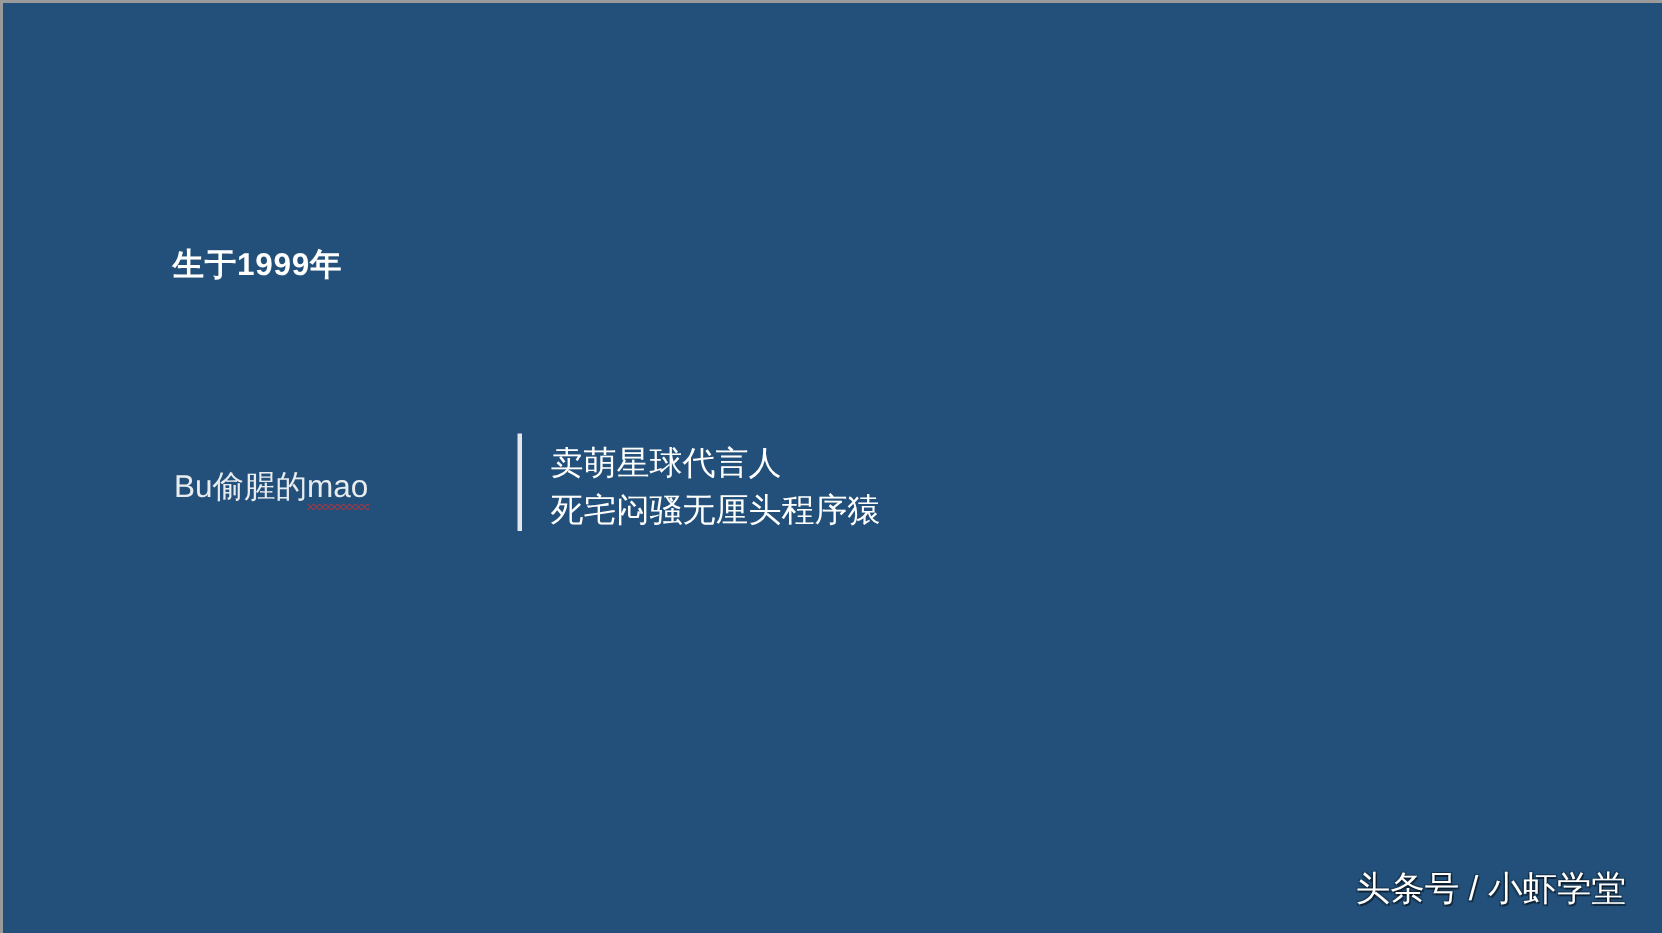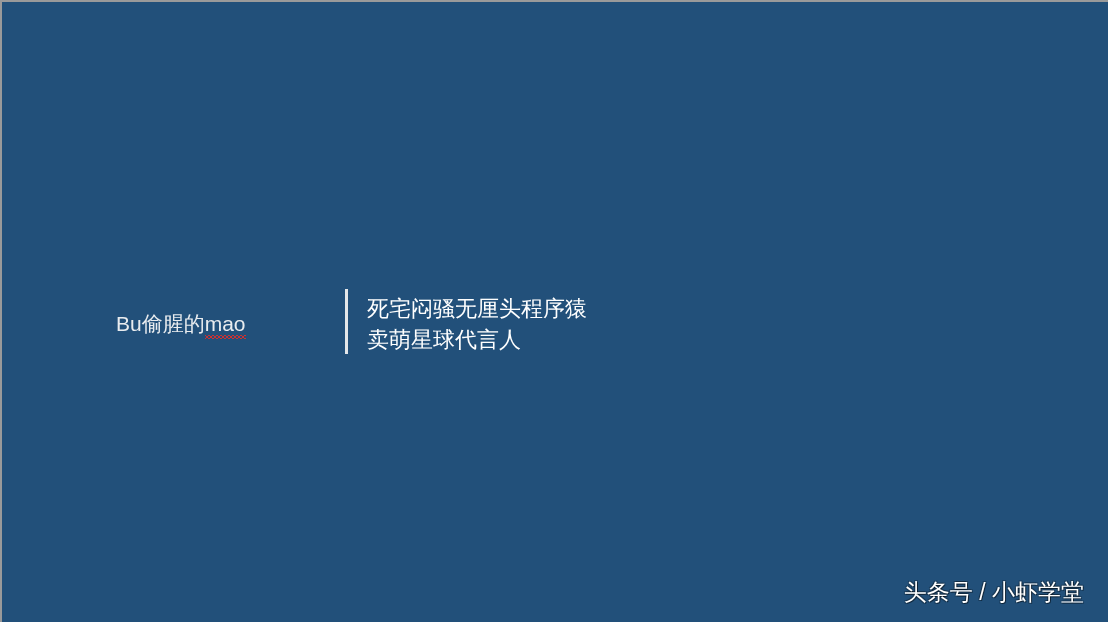--- a/index.html
+++ b/index.html
@@ -109,26 +109,27 @@
        1px -1px 0 rgba(0,0,0,0.25),
       -1px -1px 0 rgba(0,0,0,0.25);
     margin-left: 32px;
   }
 </style>
 </head>
 <body>
 
 <div class="slide">
 
+  <div class="headline">生于1999年</div>
 
   <div class="nickname"><span>Bu偷腥的</span><span class="misspelled">mao</span></div>
 
   <div class="divider"></div>
 
   <div class="taglines">
+    <div>卖萌星球代言人</div>
     <div>死宅闷骚无厘头程序猿</div>
-    <div>卖萌星球代言人</div>
   </div>
 
 
   <div class="watermark">头条号 / 小虾学堂</div>
 
 </div>
 
 </body></html>

